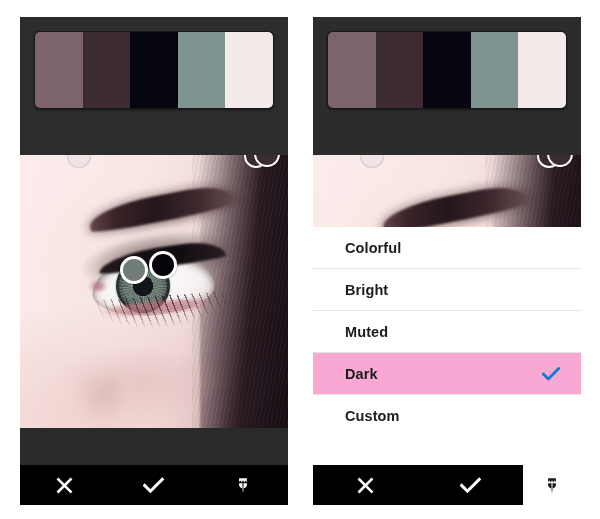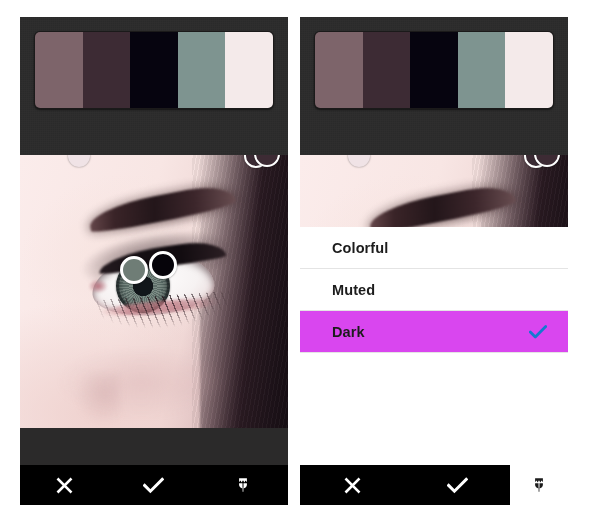--- a/index.html
+++ b/index.html
@@ -15,21 +15,21 @@
   
   .panel{
     position:absolute;
     top:17px;
     width:268px;
     height:488px;
     background:#2b2a2a;
     overflow:hidden;
   }
   #panel-left{left:20px;}
-  #panel-right{left:300px;}
+  #panel-right{left:313px;}
 
   
   .chrome-texture{
     position:absolute;left:0;right:0;top:0;bottom:0;
     background:
       repeating-linear-gradient(0deg, rgba(255,255,255,.012) 0px, rgba(255,255,255,.012) 1px, rgba(0,0,0,.012) 1px, rgba(0,0,0,.012) 2px),
       repeating-linear-gradient(90deg, rgba(255,255,255,.010) 0px, rgba(255,255,255,.010) 1px, rgba(0,0,0,.010) 1px, rgba(0,0,0,.010) 2px);
     pointer-events:none;
   }
 
@@ -263,21 +263,21 @@
   .preset-row{
     position:relative;
     height:42px;
     display:flex;
     align-items:center;
     padding:0 20px 0 32px;
     box-sizing:border-box;
     border-bottom:1px solid #e4e4e4;
     background:#ffffff;
   }
-  .preset-row.selected{background:#d946ef;}
+  .preset-row.selected{background:#f9a8d4;}
   .preset-label{
     font-size:14.5px;
     font-weight:bold;
     color:#1c1c1c;
     letter-spacing:.1px;
     flex:1 1 auto;
   }
   .check{
     width:20px;height:20px;
     color:#1479d0;
@@ -390,40 +390,56 @@
 
       <div class="preset-row">
         <span class="preset-label">Colorful</span>
         <span class="check hidden" style="color: rgb(20, 121, 208);">
           <svg width="18" height="14" viewBox="0 0 18 14" aria-hidden="true">
             <path d="M1.3 7.1 L6.3 12.1 L16.7 1.6" stroke="currentColor" stroke-width="2.6" fill="none" stroke-linecap="round" stroke-linejoin="round"></path>
           </svg>
         </span>
       </div>
 
+      <div class="preset-row">
+        <span class="preset-label">Bright</span>
+        <span class="check hidden" style="color: rgb(20, 121, 208);">
+          <svg width="18" height="14" viewBox="0 0 18 14" aria-hidden="true">
+            <path d="M1.3 7.1 L6.3 12.1 L16.7 1.6" stroke="currentColor" stroke-width="2.6" fill="none" stroke-linecap="round" stroke-linejoin="round"></path>
+          </svg>
+        </span>
+      </div>
 
 
       <div class="preset-row">
         <span class="preset-label">Muted</span>
         <span class="check hidden" style="color: rgb(20, 121, 208);">
           <svg width="18" height="14" viewBox="0 0 18 14" aria-hidden="true">
             <path d="M1.3 7.1 L6.3 12.1 L16.7 1.6" stroke="currentColor" stroke-width="2.6" fill="none" stroke-linecap="round" stroke-linejoin="round"></path>
           </svg>
         </span>
       </div>
 
       <div class="preset-row selected">
         <span class="preset-label">Dark</span>
         <span class="check" style="color: rgb(20, 121, 208);">
           <svg width="18" height="14" viewBox="0 0 18 14" aria-hidden="true">
             <path d="M1.3 7.1 L6.3 12.1 L16.7 1.6" stroke="currentColor" stroke-width="2.8" fill="none" stroke-linecap="round" stroke-linejoin="round"></path>
           </svg>
         </span>
       </div>
 
+      <div class="preset-row" style="border-bottom:none;">
+        <span class="preset-label">Custom</span>
+        <span class="check hidden" style="color: rgb(20, 121, 208);">
+          <svg width="18" height="14" viewBox="0 0 18 14" aria-hidden="true">
+            <path d="M1.3 7.1 L6.3 12.1 L16.7 1.6" stroke="currentColor" stroke-width="2.6" fill="none" stroke-linecap="round" stroke-linejoin="round"></path>
+          </svg>
+        </span>
+      </div>
 
     </div>
 
     <div class="toolbar">
       <div class="tb-btn">
         <span>
           <svg width="17" height="17" viewBox="0 0 17 17" aria-hidden="true">
             <path d="M2.4 2.4 L14.6 14.6 M14.6 2.4 L2.4 14.6" stroke="currentColor" stroke-width="2.6" stroke-linecap="square" fill="none"></path>
           </svg>
         </span>

